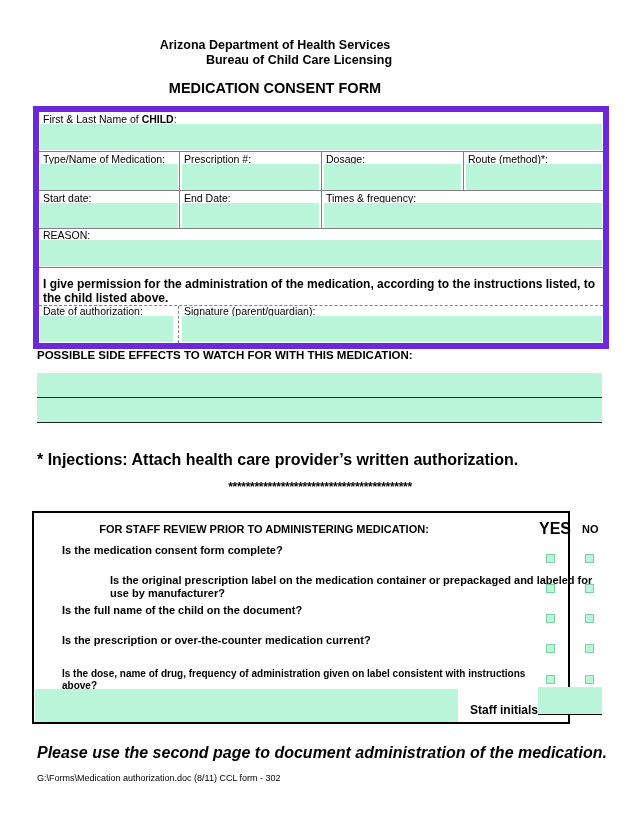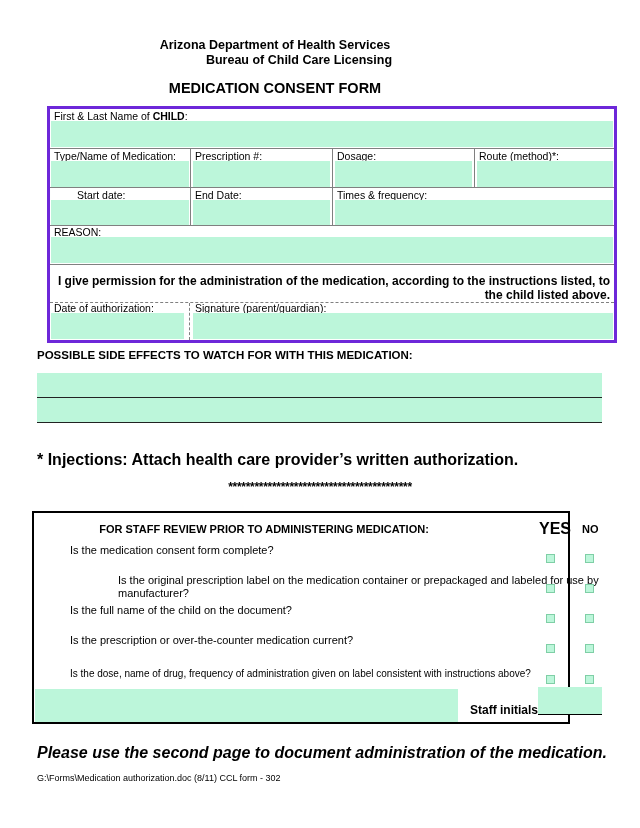--- a/index.html
+++ b/index.html
@@ -2,41 +2,41 @@
 <html><head>
 <meta charset="utf-8">
 <style>
   html, body { margin: 0; padding: 0; background: #ffffff; }
   body { width: 640px; height: 828px; position: relative; font-family: "Liberation Sans", sans-serif; color: #000; overflow: hidden; }
   .hdr { position: absolute; left: 0; width: 550px; text-align: center; font-weight: bold; }
   .hdr1 { top: 38px; font-size: 12.5px; line-height: 15px; }
   .hdr2 { top: 53px; font-size: 12.5px; line-height: 15px; margin-left: 24px; }
   .title { top: 79px; font-size: 14.5px; line-height: 18px; }
 
-  .form { position: absolute; left: 47px; top: 106px; width: 564px; height: 231px; border: 3px solid #6d28d9; text-align: right; }
+  .form { position: absolute; left: 33px; top: 106px; width: 564px; height: 231px; border: 6px solid #6d28d9; }
   .lbl { position: absolute; left: 4px; top: 1px; font-size: 10.5px; line-height: 12px; white-space: nowrap; }
   .fill { position: absolute; background: #bcf6da; }
   .hline { position: absolute; left: 0; right: 0; height: 1px; background: #808080; }
   .vline { position: absolute; width: 1px; background: #808080; }
 
   .perm { position: absolute; left: 4px; top: 165px; width: 556px; font-size: 12px; line-height: 14px; font-weight: bold; }
   .dash-h { position: absolute; left: 0; right: 0; height: 0; border-top: 1px dashed #808080; }
   .dash-v { position: absolute; width: 0; border-left: 1px dashed #808080; }
 
   .side-hdr { position: absolute; left: 37px; top: 348px; font-size: 11.5px; font-weight: bold; line-height: 14px; }
   .side-line { position: absolute; left: 37px; width: 565px; height: 24px; background: #bcf6da; border-bottom: 1px solid #222; }
 
   .inj { position: absolute; left: 37px; top: 450px; font-size: 16px; font-weight: bold; line-height: 20px; text-align: right; }
   .stars { position: absolute; left: 0; width: 640px; top: 480px; text-align: center; font-size: 12px; font-weight: bold; letter-spacing: -0.3px; line-height: 14px; }
 
   .staff { position: absolute; left: 32px; top: 511px; width: 538px; height: 213px; border: 2px solid #000000; box-sizing: border-box; }
   .staff-title { position: absolute; left: 0; width: 460px; top: 9px; text-align: center; font-size: 11px; font-weight: bold; line-height: 14px; }
   .col-yes { position: absolute; left: 505px; top: 9px; font-size: 16px; font-weight: bold; line-height: 14px; }
   .col-no { position: absolute; left: 548px; top: 9px; font-size: 11px; font-weight: bold; line-height: 14px; }
-  .q { position: absolute; left: 20px; width: 500px; font-size: 11px; font-weight: normal; line-height: 13px; padding-left: 16px; }
+  .q { position: absolute; left: 12px; width: 500px; font-size: 11px; font-weight: bold; line-height: 13px; padding-left: 16px; }
   .q.small { font-size: 10px; line-height: 12px; }
   .cb { position: absolute; width: 7px; height: 7px; background: #bcf6da; border: 1px solid #7fcfa6; cursor: pointer; }
   .init-fill { position: absolute; left: 1px; top: 176px; width: 423px; height: 33px; background: #bcf6da; }
   .init-box { position: absolute; left: 504px; top: 174px; width: 64px; height: 27px; background: #bcf6da; border-bottom: 1px solid #000; }
   .init-lbl { position: absolute; left: 436px; top: 190px; font-size: 12px; font-weight: bold; line-height: 14px; }
 
   .please { position: absolute; left: 37px; top: 743px; font-size: 16px; font-weight: bold; font-style: italic; line-height: 20px; }
   .footer { position: absolute; left: 37px; top: 773px; font-size: 9px; line-height: 11px; }
 </style>
 </head>
@@ -58,21 +58,21 @@
   <div class="lbl" style="left:145px; top:41px;">Prescription #:</div>
   <div class="fill" style="left:143px; top:52px; width:137px; height:26px;"></div>
   <div class="vline" style="left:282px; top:40px; height:38px;"></div>
   <div class="lbl" style="left:287px; top:41px;">Dosage:</div>
   <div class="fill" style="left:285px; top:52px; width:137px; height:26px;"></div>
   <div class="vline" style="left:424px; top:40px; height:38px;"></div>
   <div class="lbl" style="left:429px; top:41px;">Route (method)*:</div>
   <div class="fill" style="left:427px; top:52px; width:136px; height:26px;"></div>
   <div class="hline" style="top:78px;"></div>
 
-  <div class="lbl" style="top:80px;margin-left:23px;">Start date:</div>
+  <div class="lbl" style="top:80px;">Start date:</div>
   <div class="fill" style="left:1px; top:91px; width:138px; height:25px;"></div>
   <div class="vline" style="left:140px; top:79px; height:37px;"></div>
   <div class="lbl" style="left:145px; top:80px;">End Date:</div>
   <div class="fill" style="left:143px; top:91px; width:137px; height:25px;"></div>
   <div class="vline" style="left:282px; top:79px; height:37px;"></div>
   <div class="lbl" style="left:287px; top:80px;">Times &amp; frequency:</div>
   <div class="fill" style="left:285px; top:91px; width:278px; height:25px;"></div>
   <div class="hline" style="top:116px;"></div>
 
   <div class="lbl" style="top:117px;">REASON:</div>

